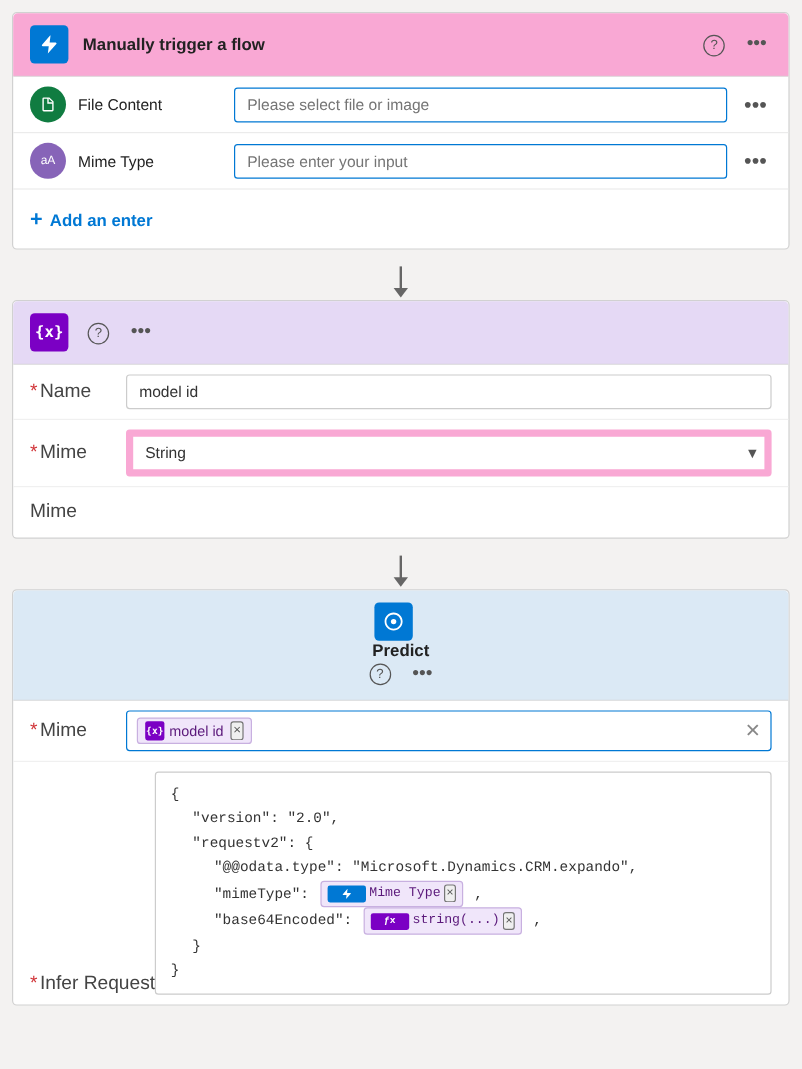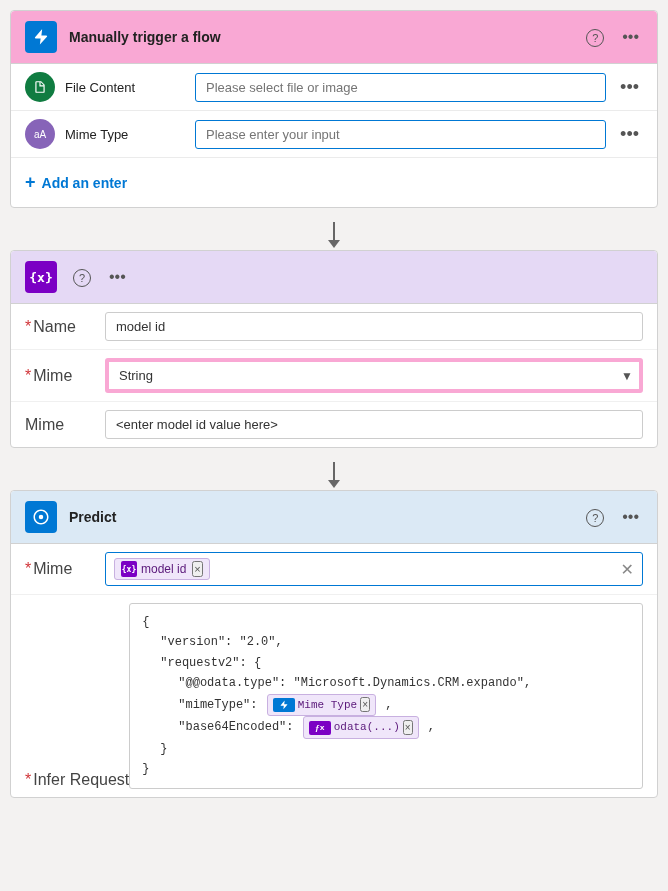--- a/index.html
+++ b/index.html
@@ -206,21 +206,21 @@
       background: #fff;
     }
 
     .field-select-wrap {
       flex: 1;
       position: relative;
     }
 
     .field-select {
       width: 100%;
-      border: 4px solid #f9a8d4;
+      border: 6px solid #f9a8d4;
       border-radius: 3px;
       padding: 6px 10px;
       font-size: 13px;
       color: #333;
       background: #fff;
       appearance: none;
       cursor: pointer;
     }
 
     .select-chevron {
@@ -229,20 +229,21 @@
       top: 50%;
       transform: translateY(-50%);
       color: #555;
       pointer-events: none;
       font-size: 12px;
     }
 
     
     .predict-card .card-header {
       background: #dce8f5;
+      flex-direction: column;
     }
 
     .model-chip {
       display: inline-flex;
       align-items: center;
       background: #f0e6fa;
       border: 1px solid #c8b0e0;
       border-radius: 3px;
       padding: 2px 6px;
       font-size: 12px;
@@ -318,21 +319,21 @@
       border: 1px solid #c8b0e0;
       border-radius: 3px;
       padding: 1px 5px;
       font-size: 11px;
       color: #5a187a;
       gap: 3px;
       margin: 0 2px;
     }
 
     .inline-chip-icon {
-      width: 22px;
+      width: 32px;
       height: 14px;
       border-radius: 2px;
       display: inline-flex;
       align-items: center;
       justify-content: center;
       font-size: 8px;
       color: #fff;
       font-weight: bold;
     }
 
@@ -433,21 +434,20 @@
         <option>Float</option>
         <option>Array</option>
         <option>Object</option>
       </select>
       <span class="select-chevron">▼</span>
     </div>
   </div>
 
   <div class="field-row">
     <div class="field-label">Mime</div>
-    <input class="field-input" type="text" value="&lt;enter model id value here&gt;" style="">
   </div>
 </div>
 
 <div class="connector">
   <div class="arrow-down"></div>
 </div>
 
 <div class="card predict-card">
   <div class="card-header" style="background:#dbe9f5;">
     <div class="header-icon" style="background:#0078d4;">
@@ -509,21 +509,21 @@
             </span>
             <span>Mime Type</span>
             <button class="chip-x">×</button>
           </span>
           <span>&nbsp;,</span>
         </div>
         <div class="json-line json-indent2">
           <span>"base64Encoded":&nbsp;</span>
           <span class="inline-chip">
             <span class="inline-chip-icon" style="background:#7b00c4;">ƒx</span>
-            <span>odata(...)</span>
+            <span>string(...)</span>
             <button class="chip-x">×</button>
           </span>
           <span>&nbsp;,</span>
         </div>
         <div class="json-line json-indent">
             <span>}</span>
           </div>
         <div class="json-line">
             <span>}</span>
           </div>

